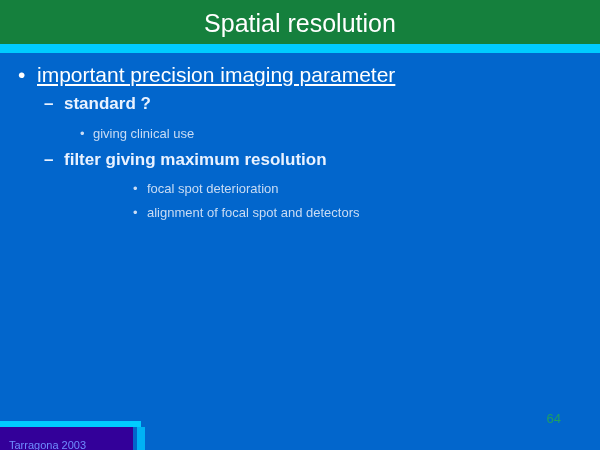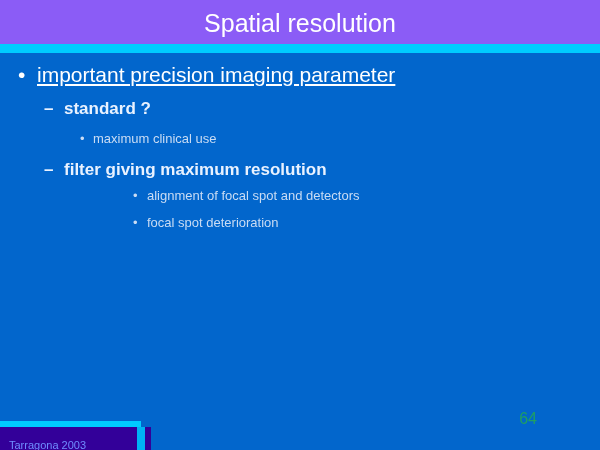--- a/index.html
+++ b/index.html
@@ -22,21 +22,21 @@
     overflow: hidden;
   }
 
   
   .title-band {
     position: absolute;
     left: 0;
     top: 0;
     width: 600px;
     height: 44px;
-    background: #8b5cf6;
+    background: #15803d;
   }
   .title-text {
     position: absolute;
     left: 0;
     top: 8px;
     width: 600px;
     text-align: center;
     color: #ffffff;
     font-size: 25px;
     line-height: 30px;
@@ -121,30 +121,30 @@
     font-size: 13px;
     line-height: 24px;
     padding-left: 133px;
   }
   .lvl4 .bullet {
     display: inline-block;
     width: 14px;
     color: #c9dcf4;
   }
 
-  .sp-before { margin-top: 5px; }
+  .sp-before { }
   .sp-before-sm { margin-top: 3px; }
 
   
   .page-number {
     position: absolute;
-    right: 63px;
+    right: 39px;
     top: 412px;
     color: #1f9f63;
-    font-size: 16px;
+    font-size: 13px;
     line-height: 13px;
   }
 
   
   .footer {
     position: absolute;
     left: 0;
     top: 421px;
     width: 146px;
     height: 29px;
@@ -154,21 +154,21 @@
     left: 0;
     top: 0;
     width: 141px;
     height: 6px;
     background: #00ccff;
   }
   .footer-box {
     position: absolute;
     left: 0;
     top: 6px;
-    width: 151px;
+    width: 133px;
     height: 23px;
     background: #330099;
   }
   .footer-tab {
     position: absolute;
     left: 137px;
     top: 6px;
     width: 8px;
     height: 23px;
     background: #00b2f5;
@@ -199,34 +199,34 @@
     <div class="line lvl1">
       <span class="bullet">•</span><span>important precision imaging parameter</span>
     </div>
 
 
     <div class="line lvl2 sp-before">
       <span class="bullet">–</span><span>standard ?</span>
     </div>
 
     <div class="line lvl3 sp-before-sm">
-      <span class="bullet">•</span><span>maximum clinical use</span>
+      <span class="bullet">•</span><span>giving clinical use</span>
     </div>
 
     <div class="line lvl2 sp-before">
       <span class="bullet">–</span><span>filter giving maximum resolution</span>
     </div>
 
 
+    <div class="line lvl4 sp-before-sm">
+      <span class="bullet">•</span><span>focal spot deterioration</span>
+    </div>
+
     <div class="line lvl4">
       <span class="bullet">•</span><span>alignment of focal spot and detectors</span>
-    </div>
-
-    <div class="line lvl4 sp-before-sm">
-      <span class="bullet">•</span><span>focal spot deterioration</span>
     </div>
 
   </div>
 
   <div class="page-number">64</div>
 
   <div class="footer">
     <div class="footer-top-cyan"></div>
     <div class="footer-box">
       <div class="footer-text">Tarragona 2003</div>

